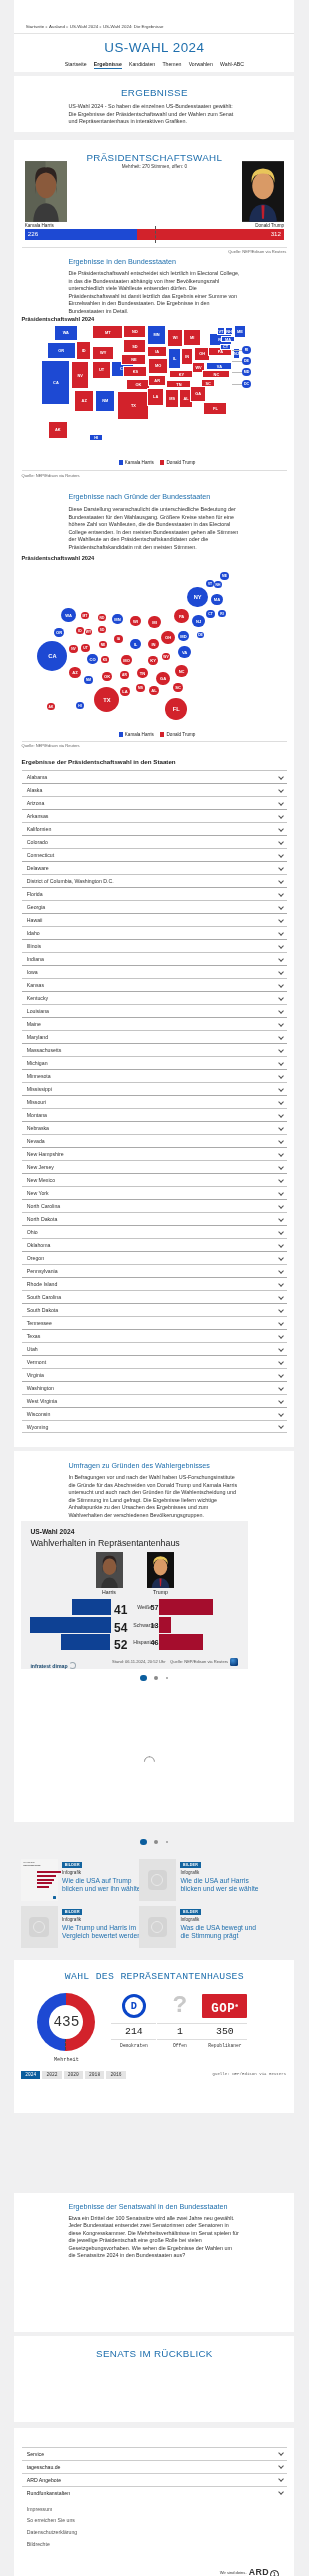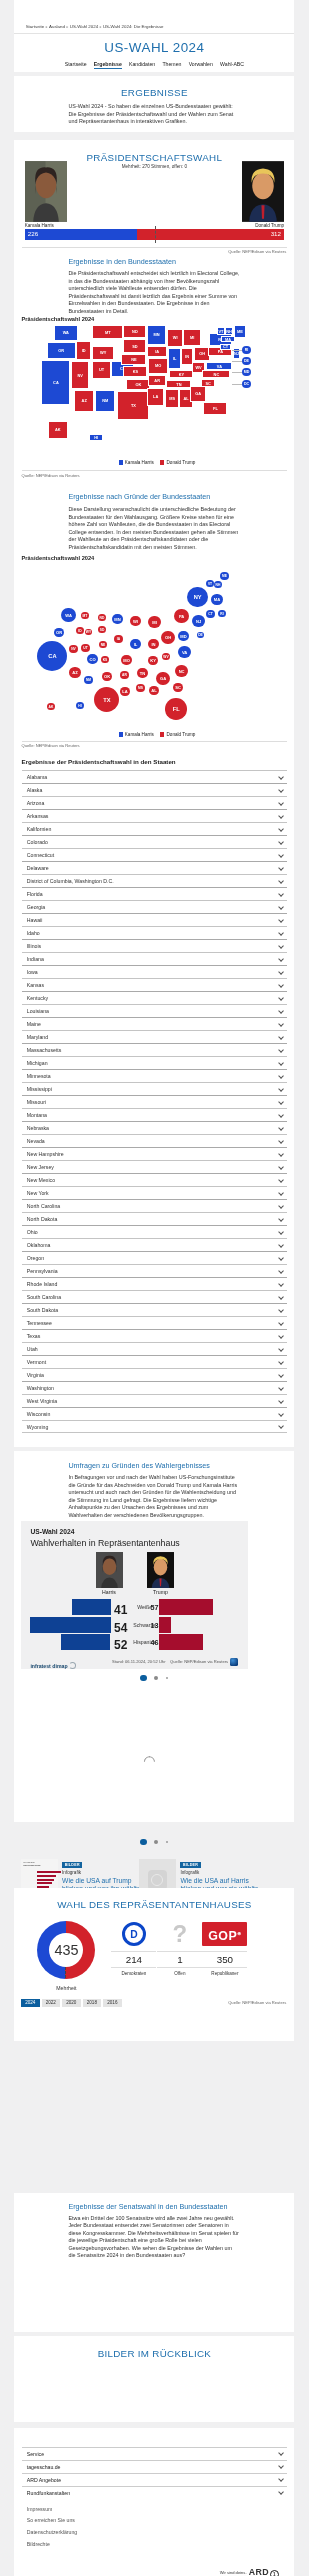--- a/index.html
+++ b/index.html
@@ -607,21 +607,21 @@
           <div class="thumb">
             <div class="globe-ph"></div>
           </div>
           <div class="badge">BILDER</div>
           <div class="kicker">Infografik</div>
           <div class="t-title">Was die USA bewegt und die Stimmung prägt</div>
         </div>
       </div>
   </div>
 
-  <div class="card" style="top:1888px;height:153px;">
+  <div class="card" style="top:1960px;height:153px;font-family:Liberation Mono, monospace;">
     <div class="section-heading" style="top:11.3px;">WAHL DES REPRÄSENTANTENHAUSES</div>
     <div class="donut" id="donut" style="left: 23px; top: 33px; width: 58px; height: 58px; background: conic-gradient(rgb(210, 34, 43) 0%, rgb(210, 34, 43) 50.5747%, rgb(29, 73, 211) 50.5747%, rgb(29, 73, 211) 99.7701%, rgb(187, 187, 187) 99.7701%, rgb(187, 187, 187) 100%);">
       <div class="hole">435</div>
       <div class="dmark"></div>
     </div>
     <div style="position:absolute;left:23px;top:97px;width:58px;text-align:center;font-size:5.2px;color:#333;">Mehrheit</div>
     <div id="hcols">
         <div class="hcol" style="left: 97px; top: 34px;">
           <div class="dlogo">D</div>
           <div class="hval">214</div>
@@ -642,21 +642,21 @@
     <div class="quelle" style="top:112px;right:8.2px;">Quelle: NEP/Edison via Reuters</div>
   </div>
 
 
   <div class="card" style="top:2193px;height:139px;">
     <div class="sub-heading" style="top:9.3px;">Ergebnisse der Senatswahl in den Bundesstaaten</div>
     <div class="para" style="top:21.6px;">Etwa ein Drittel der 100 Senatssitze wird alle zwei Jahre neu gewählt. Jeder Bundesstaat entsendet zwei Senatorinnen oder Senatoren in diese Kongresskammer. Die Mehrheitsverhältnisse im Senat spielen für die jeweilige Präsidentschaft eine große Rolle bei vielen Gesetzgebungsvorhaben. Wie sehen die Ergebnisse der Wahlen um die Senatssitze 2024 in den Bundesstaaten aus?</div>
   </div>
 
   <div class="card" style="top:2336px;height:86px;">
-    <div class="section-heading" style="top:12.4px;">BILDER IM RÜCKBLICK</div>
+    <div class="section-heading" style="top:12.4px;">SENATS IM RÜCKBLICK</div>
   </div>
 
   <div class="card" style="top:2428px;height:166px;">
     <div id="f-acc" style="position:absolute;left:7.2px;right:7.2px;top:18.5px;">
         <div class="f-row">
           <span class="f-label">Service</span>
           <span class="chev"></span>
         </div>
         <div class="f-row">
           <span class="f-label">tagesschau.de</span>

